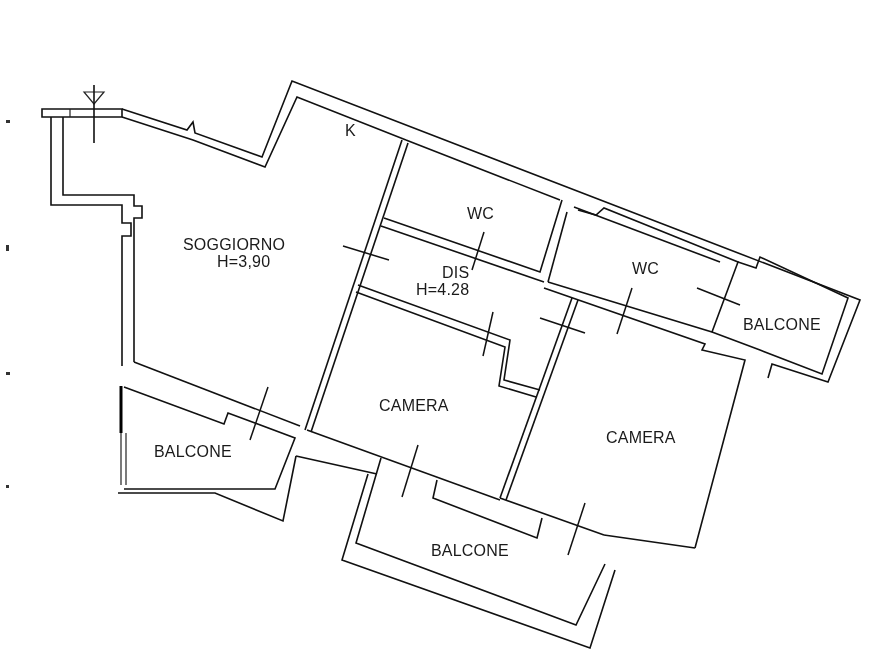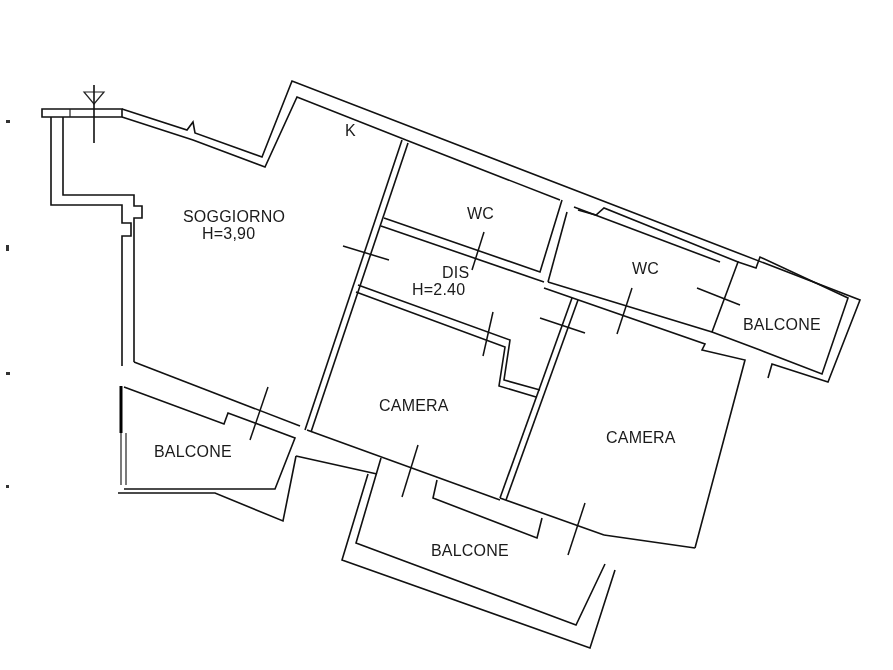--- a/index.html
+++ b/index.html
@@ -92,32 +92,32 @@
     <line class="door" x1="418" y1="445" x2="402" y2="497"></line>
     <line class="door" x1="585" y1="503" x2="568" y2="555"></line>
   </g>
 </svg>
 
 <div class="margin-mark" style="left:6px;top:120px;"></div>
 <div class="margin-mark" style="left:6px;top:245px;height:6px;width:3px;"></div>
 <div class="margin-mark" style="left:6px;top:372px;"></div>
 <div class="margin-mark" style="left:6px;top:485px;width:3px;"></div>
 
-<div class="label" style="left:183px;top:208px;">
+<div class="label" style="left:183px;top:236px;text-align:center;">
   <div>SOGGIORNO</div>
   <div style="padding-left:19px;">H=3,90</div>
 </div>
 
 <div class="label" style="left:345px;top:122px;">K</div>
 
 <div class="label" style="left:467px;top:205px;">WC</div>
 
-<div class="label" style="left:412px;top:264px;">
+<div class="label" style="left:412px;top:264px;text-align:right;">
   <div style="padding-left:30px;">DIS</div>
-  <div>H=2.40</div>
+  <div>H=4.28</div>
 </div>
 
 <div class="label" style="left:632px;top:260px;">WC</div>
 
 <div class="label" style="left:743px;top:316px;">BALCONE</div>
 
 <div class="label" style="left:379px;top:397px;">CAMERA</div>
 
 <div class="label" style="left:606px;top:429px;">CAMERA</div>
 

